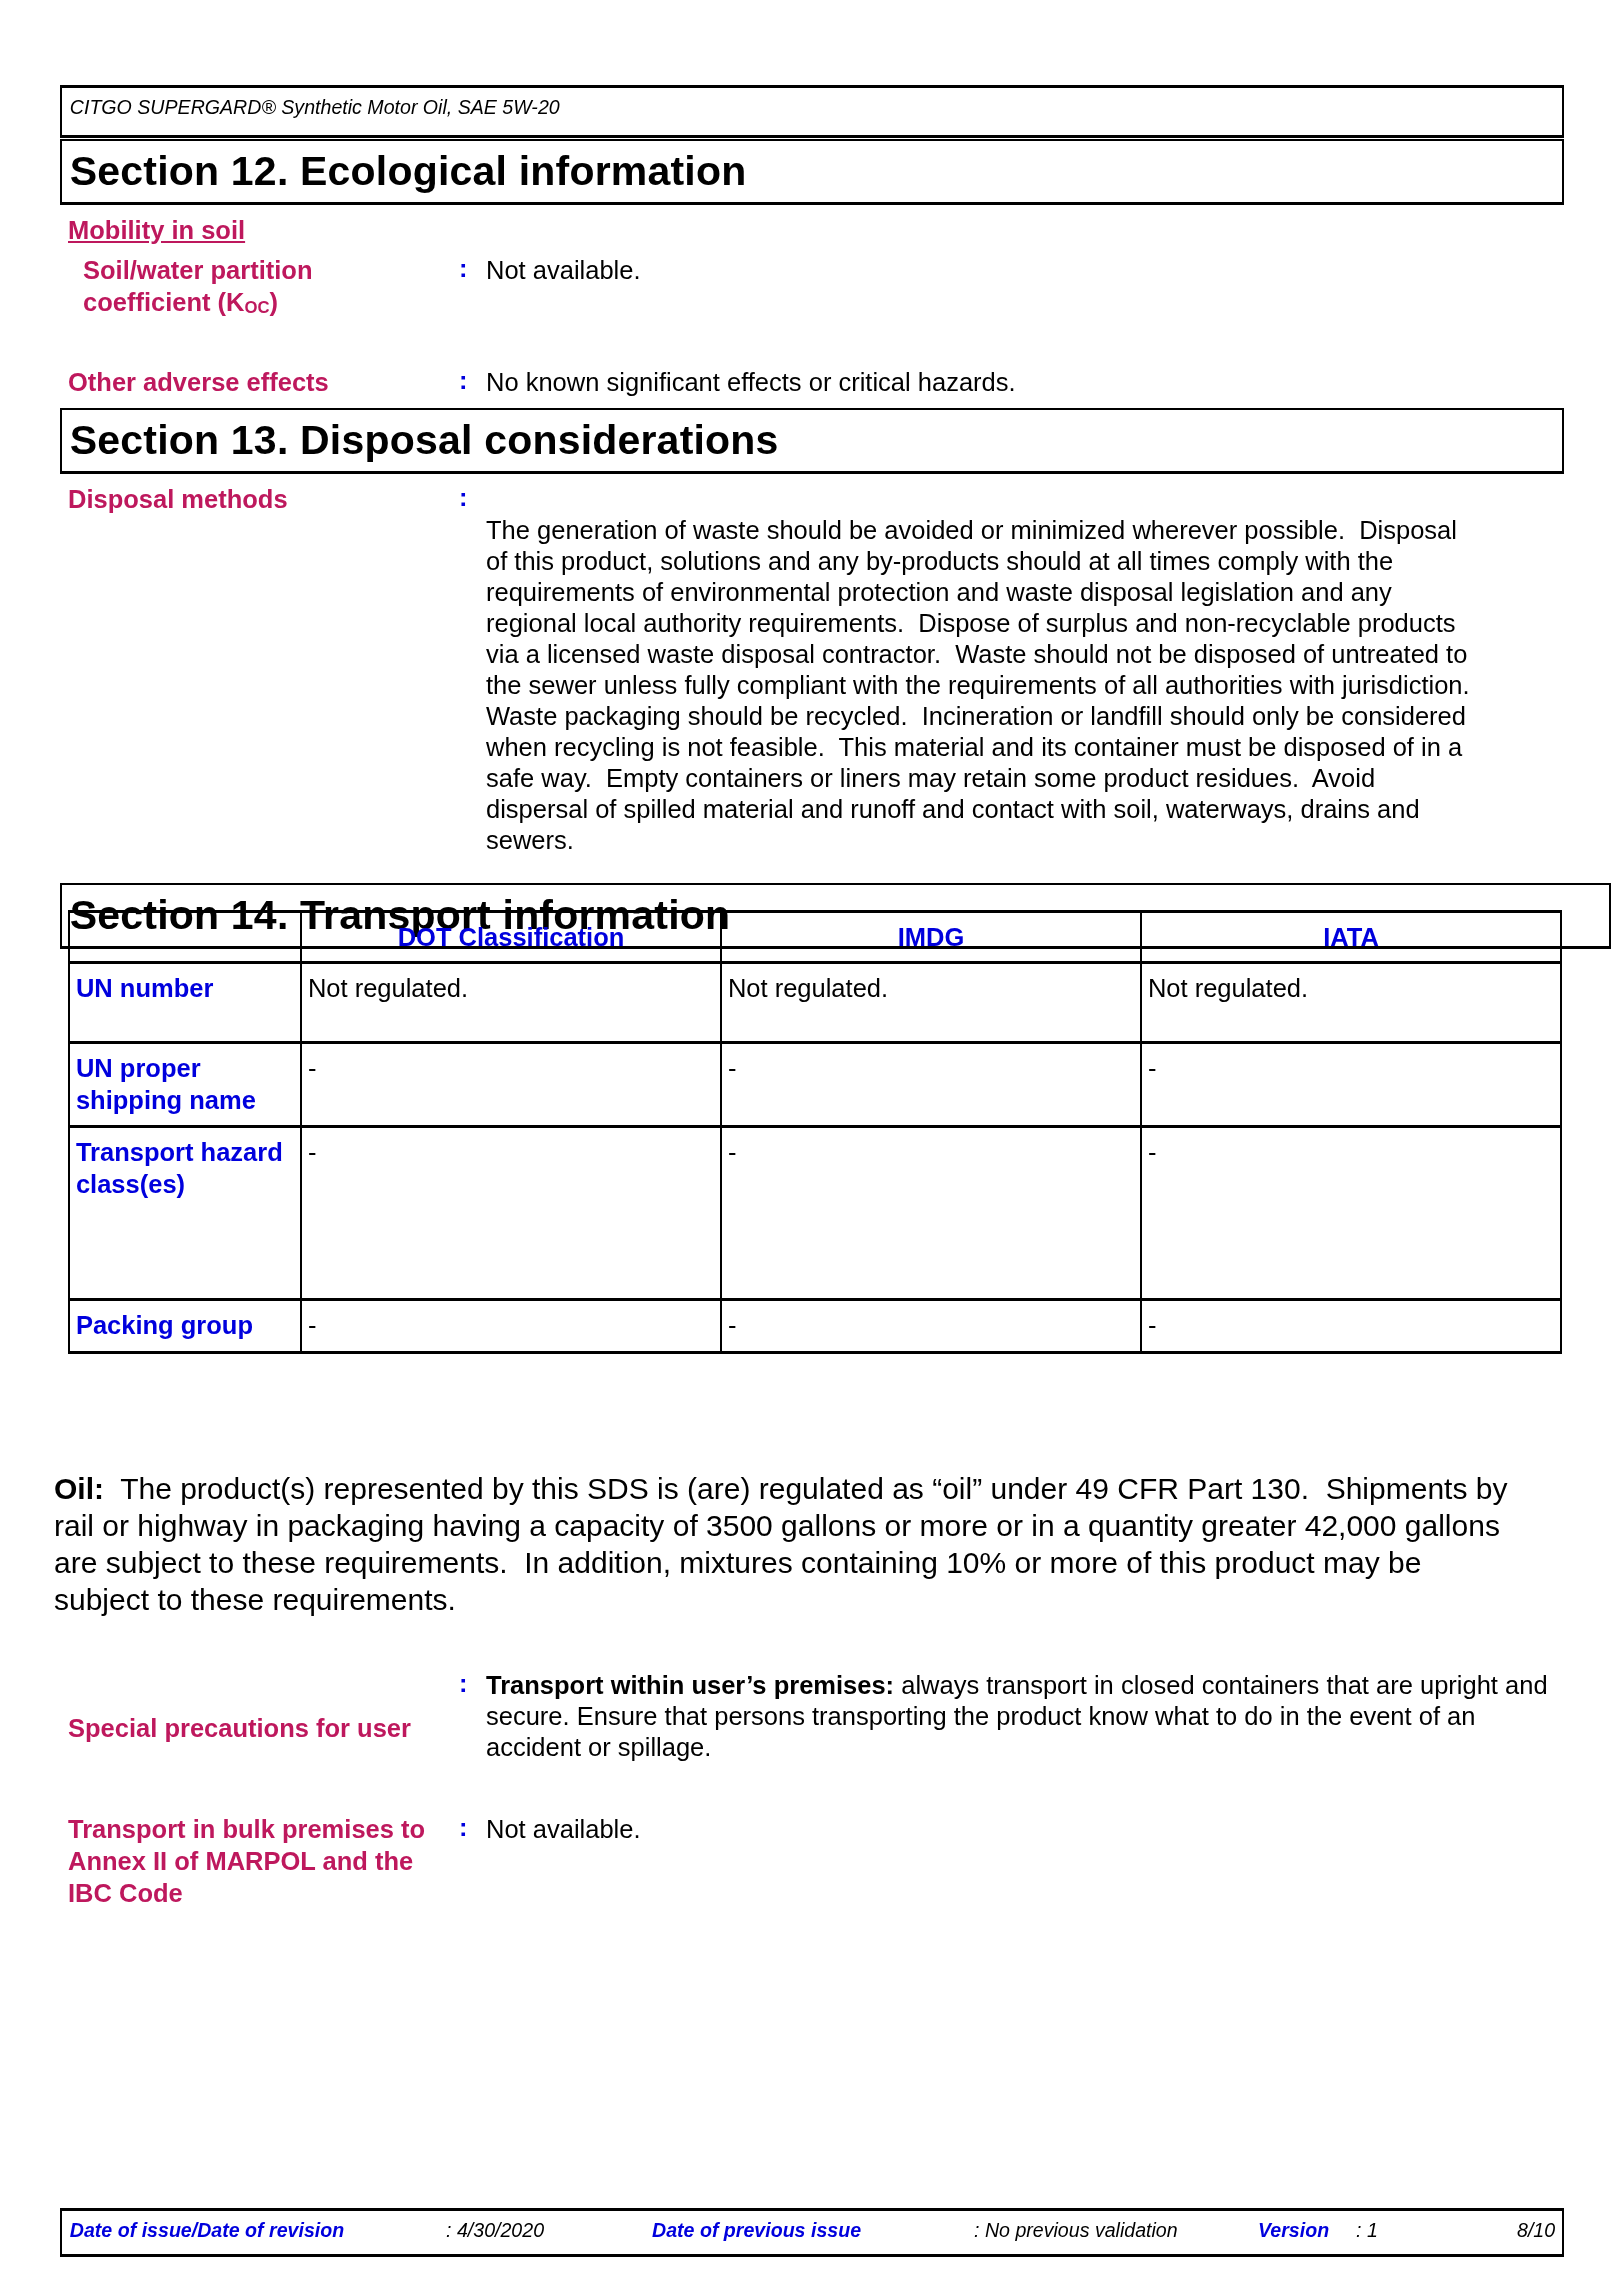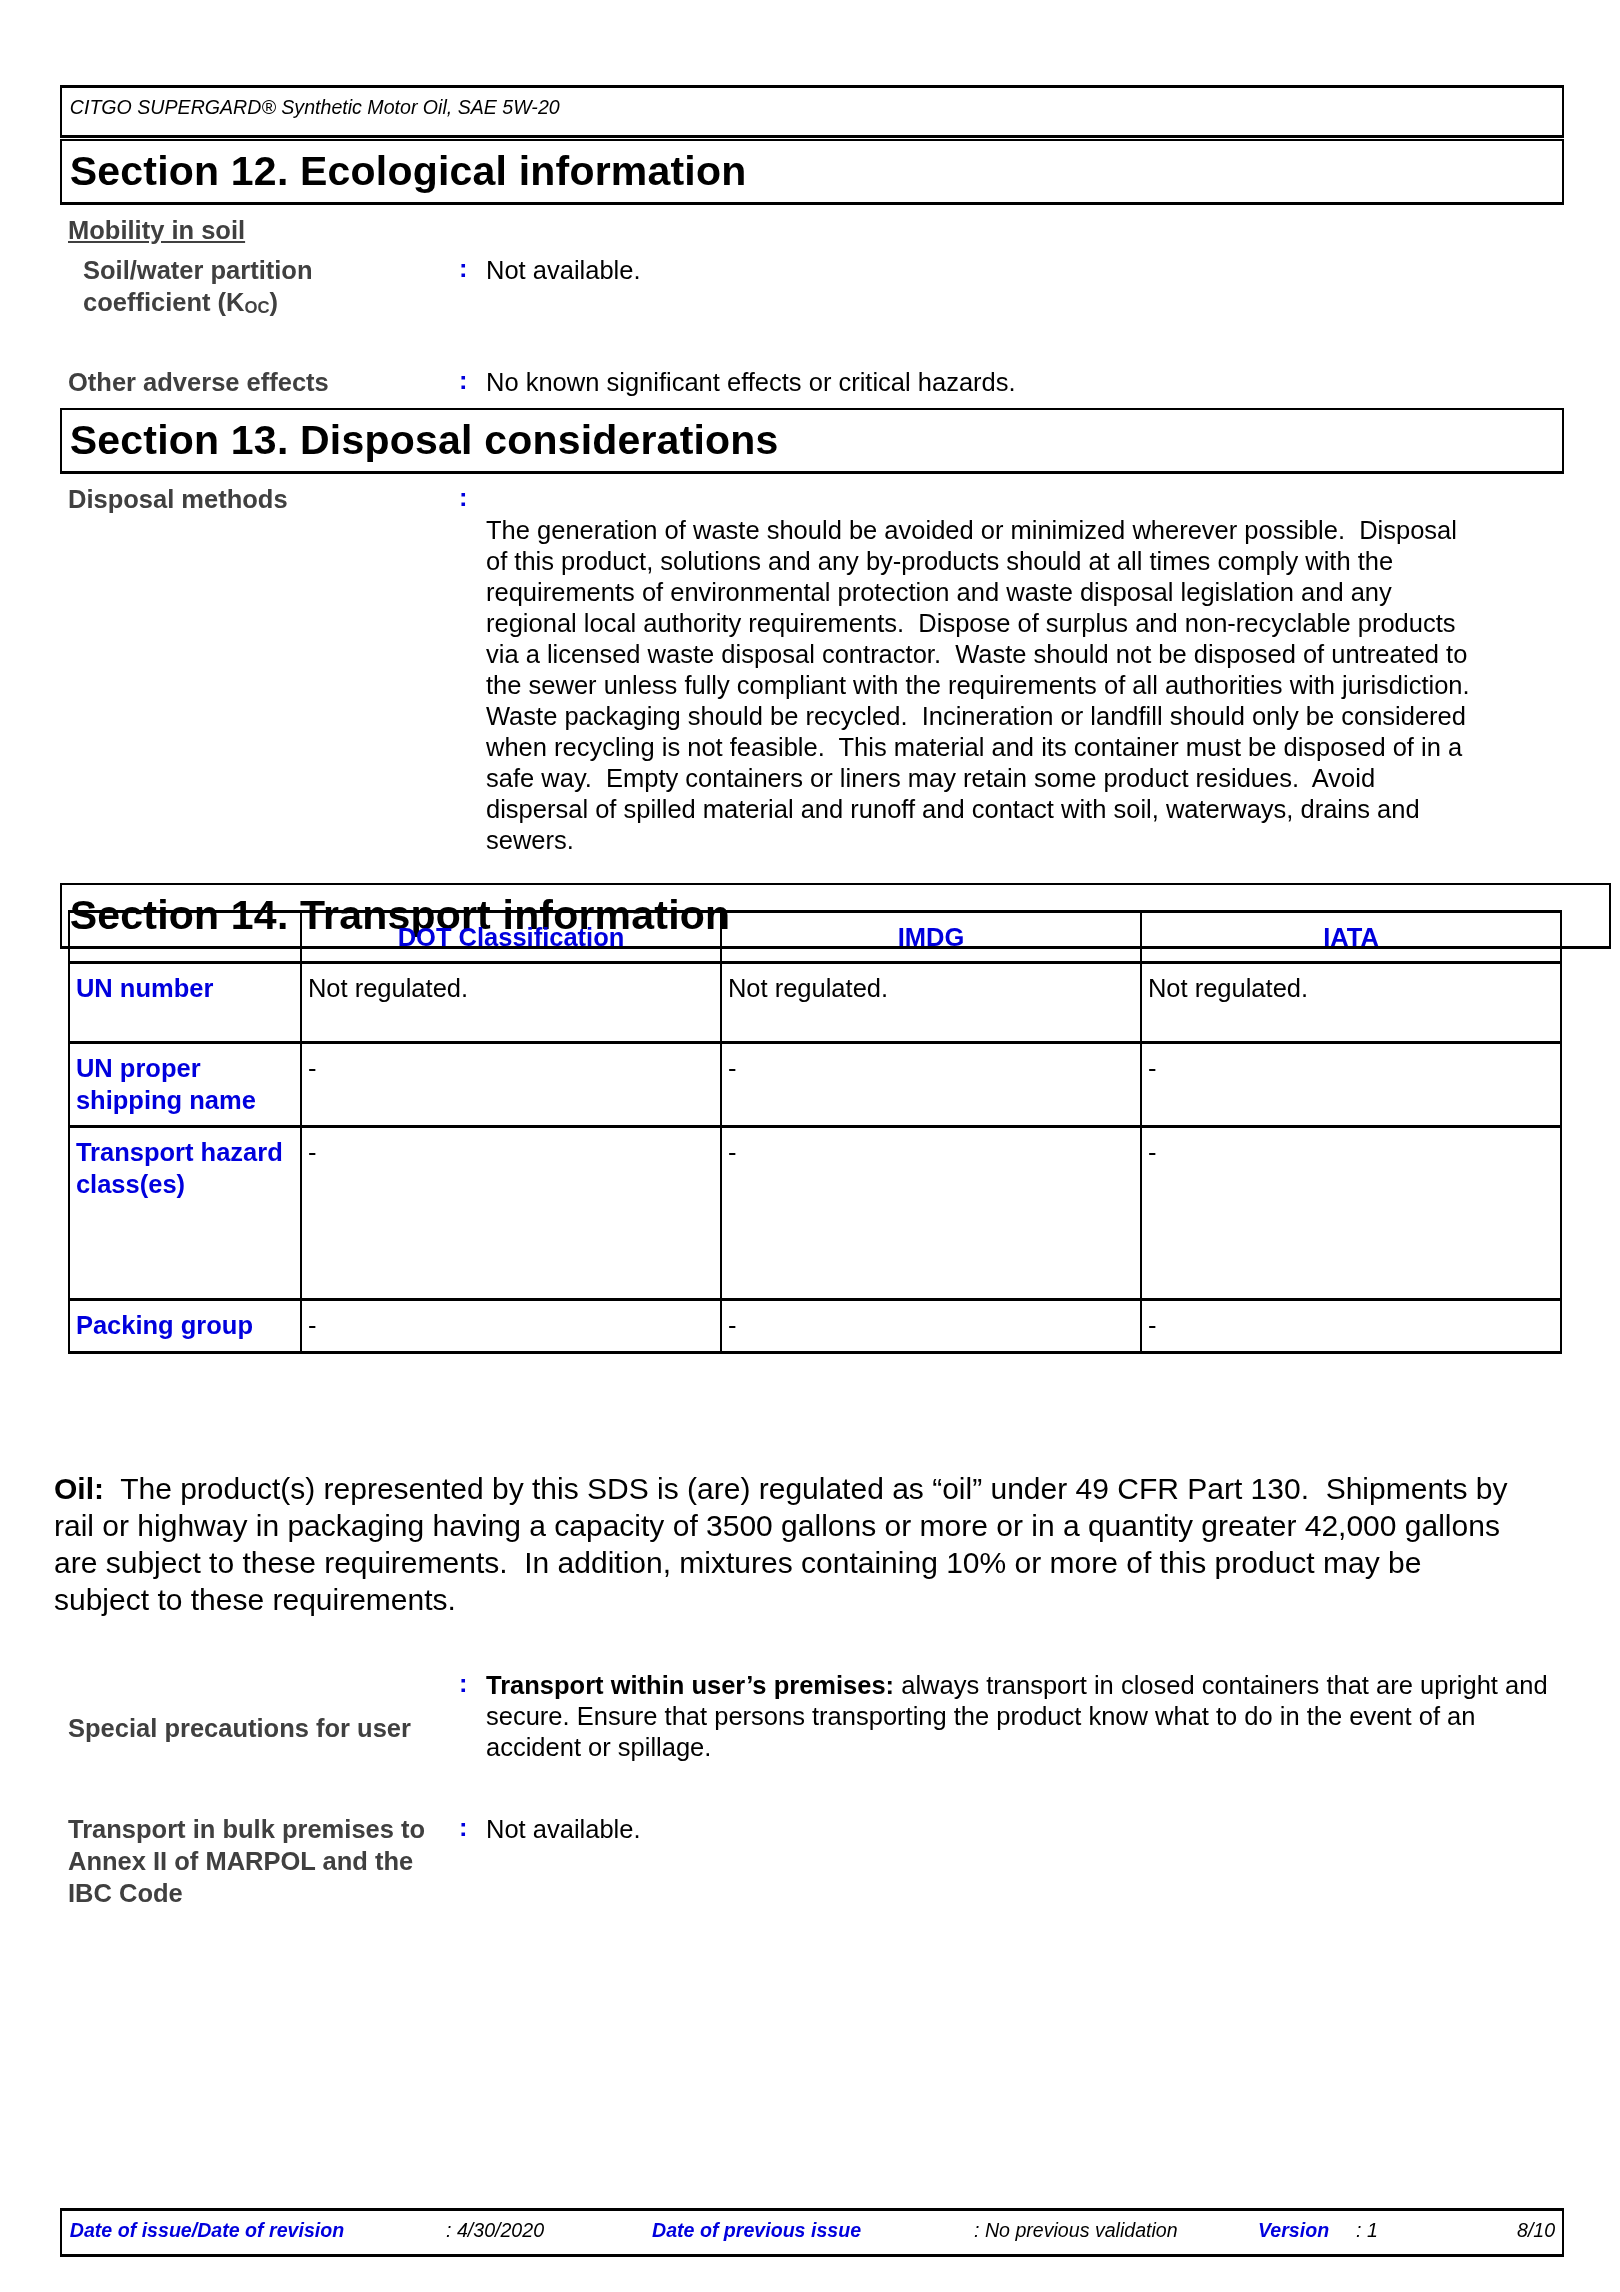--- a/index.html
+++ b/index.html
@@ -13,21 +13,21 @@
     border-top: 3.9px solid #000; border-bottom: 3.9px solid #000;
     border-left: 2px solid #000; border-right: 2px solid #000;
   }
   .hdr-text { position: absolute; left: 7.8px; top: 7.8px; font-size: 19.6px; font-style: italic; }
   .sec-box {
     left: 60px; width: 1500px; height: 61px;
     border-top: 2px solid #000; border-bottom: 3.9px solid #000;
     border-left: 2px solid #000; border-right: 2px solid #000;
   }
   .sec-title { position: absolute; left: 7.8px; top: 6.9px; font-size: 41px; font-weight: bold; letter-spacing: 0.2px; }
-  .lbl { color: #404040; font-weight: bold; font-size: 25.5px; line-height: 32px; }
+  .lbl { color: #be185d; font-weight: bold; font-size: 25.5px; line-height: 32px; }
   .lbl.u { text-decoration: underline; }
   .colon { color: #0000dd; font-weight: bold; font-size: 25.5px; }
   .val { font-size: 25.5px; line-height: 31px; color: #000; }
   .sub { font-size: 16.7px; vertical-align: -2px; font-weight: bold; }
   table.tx {
     position: absolute; left: 68px; top: 910px; width: 1491px;
     border-collapse: collapse; table-layout: fixed;
   }
   table.tx td, table.tx th {
     border-left: 2px solid #000; border-right: 2px solid #000;

